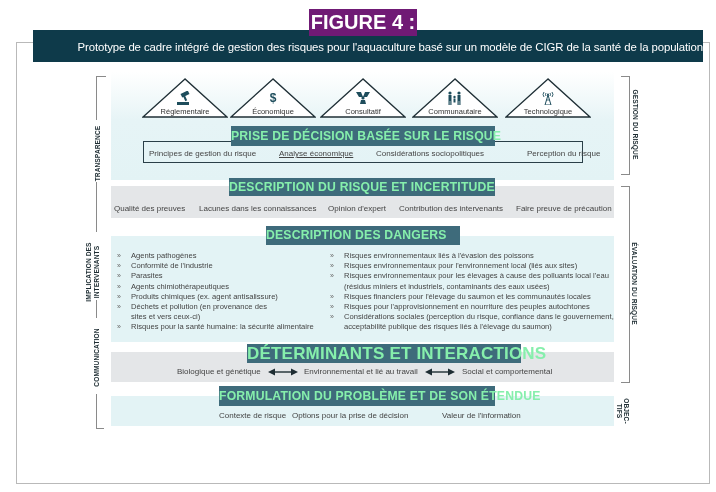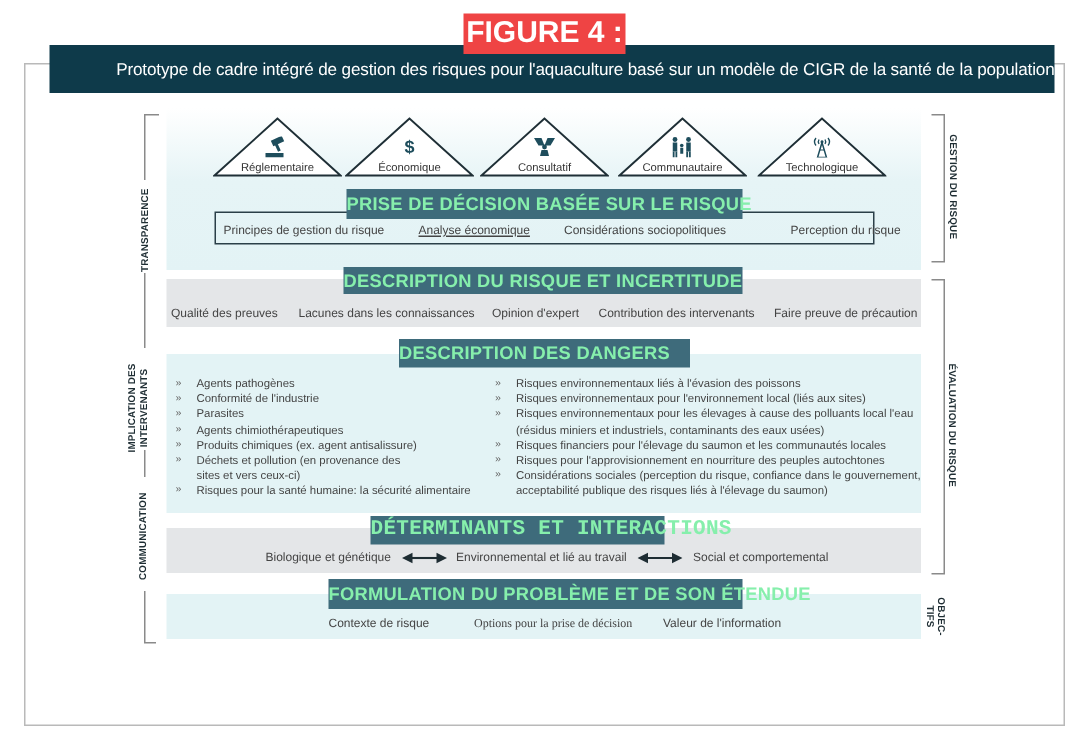--- a/index.html
+++ b/index.html
@@ -1,21 +1,21 @@
 <!DOCTYPE html>
 <html><head>
 <meta charset="utf-8">
 <style>
   html,body{margin:0;padding:0;background:#ffffff;}
   body{width:716px;height:492px;position:relative;overflow:hidden;font-family:"Liberation Sans",sans-serif;color:#2b2b2b;}
   .frame{position:absolute;left:16px;top:42px;width:694px;height:442px;border:1px solid #b9b9b9;box-sizing:border-box;border-top:none;}
   .frame-top-left{position:absolute;left:16px;top:42px;width:20px;border-top:1px solid #b9b9b9;}
   .frame-top-right{position:absolute;left:690px;top:42px;width:20px;border-top:1px solid #b9b9b9;}
   .header-bar{position:absolute;left:33px;top:30px;width:670px;height:32px;background:#0e3a4a;}
-  .fig-badge{position:absolute;left:309px;top:9px;width:108px;height:27px;background:#ef4444;color:#ffffff;font-weight:bold;font-size:20px;line-height:27px;text-align:center;}
+  .fig-badge{position:absolute;left:309px;top:9px;width:108px;height:27px;background:#701a75;color:#ffffff;font-weight:bold;font-size:20px;line-height:27px;text-align:center;}
   .fig-subtitle{position:absolute;left:33px;top:40px;width:670px;text-align:right;color:#ffffff;font-size:11.4px;line-height:14px;letter-spacing:-0.1px;white-space:nowrap;}
 
   .panel{position:absolute;box-sizing:border-box;}
   .p-light{background:#e3f3f5;}
   .p-grey{background:#e4e6e8;}
   .p-top{left:111px;top:72px;width:503px;height:108px;background:linear-gradient(#ffffff 0%, #e6f4f6 45%, #e3f3f5 100%);}
 
   .sec-title{position:absolute;background:#3e6b7b;color:#86efac;font-weight:bold;text-align:left;white-space:nowrap;letter-spacing:0.2px;}
 
   .tri{position:absolute;width:86px;height:40px;}
@@ -155,39 +155,39 @@
 <ul class="bullet-list" style="left:330px;top:251px;width:284px;">
   <li><span class="b">»</span><span>Risques environnementaux liés à l'évasion des poissons</span></li>
   <li><span class="b">»</span><span>Risques environnementaux pour l'environnement local (liés aux sites)</span></li>
   <li><span class="b">»</span><span>Risques environnementaux pour les élevages à cause des polluants local l'eau (résidus miniers et industriels, contaminants des eaux usées)</span></li>
   <li><span class="b">»</span><span>Risques financiers pour l'élevage du saumon et les communautés locales</span></li>
   <li><span class="b">»</span><span>Risques pour l'approvisionnement en nourriture des peuples autochtones</span></li>
   <li><span class="b">»</span><span>Considérations sociales (perception du risque, confiance dans le gouvernement, acceptabilité publique des risques liés à l'élevage du saumon)</span></li>
 </ul>
 
 <div class="panel p-grey" style="left:111px;top:352px;width:503px;height:30px;"></div>
-<div class="sec-title" style="left:247px;top:344px;width:196px;height:19px;font-size:14px;line-height:19px;font-family:Liberation Mono, monospace;">DÉTERMINANTS ET INTERACTIONS</div>
+<div class="sec-title" style="left:247px;top:344px;width:274px;height:19px;font-size:17px;line-height:19px;">DÉTERMINANTS ET INTERACTIONS</div>
 <div class="row-text" style="left:177px;top:367px;">Biologique et génétique</div>
 <svg class="arrow" style="left:268px;top:368px;" width="30" height="8" viewBox="0 0 30 8">
     <line x1="5" y1="4" x2="25" y2="4" stroke="#1e2d33" stroke-width="1.4"></line>
     <polygon points="0,4 7,0.5 7,7.5" fill="#1e2d33"></polygon>
     <polygon points="30,4 23,0.5 23,7.5" fill="#1e2d33"></polygon>
   </svg>
 <div class="row-text" style="left:304px;top:367px;">Environnemental et lié au travail</div>
 <svg class="arrow" style="left:425px;top:368px;" width="30" height="8" viewBox="0 0 30 8">
     <line x1="5" y1="4" x2="25" y2="4" stroke="#1e2d33" stroke-width="1.4"></line>
     <polygon points="0,4 7,0.5 7,7.5" fill="#1e2d33"></polygon>
     <polygon points="30,4 23,0.5 23,7.5" fill="#1e2d33"></polygon>
   </svg>
 <div class="row-text" style="left:462px;top:367px;">Social et comportemental</div>
 
 <div class="panel p-light" style="left:111px;top:396px;width:503px;height:30px;"></div>
 <div class="sec-title" style="left:219px;top:386px;width:276px;height:20px;font-size:12.2px;line-height:20px;">FORMULATION DU PROBLÈME ET DE SON ÉTENDUE</div>
 <div class="row-text" style="left:219px;top:411px;">Contexte de risque</div>
-<div class="row-text" style="left:316px;top:411px;font-family:Liberation Serif, serif;">Options pour la prise de décision</div>
+<div class="row-text" style="left:292px;top:411px;">Options pour la prise de décision</div>
 <div class="row-text" style="left:442px;top:411px;">Valeur de l'information</div>
 
 <div class="hl" style="left:96px;top:76px;width:10px;"></div>
 <div class="vl" style="left:96px;top:76px;height:44px;"></div>
 <div class="side-label" style="left:62px;top:150px;transform:rotate(-90deg);transform-origin:center;width:70px;text-align:center;">TRANSPARENCE</div>
 <div class="vl" style="left:96px;top:182px;height:50px;"></div>
 <div class="side-label" style="left:58px;top:264px;transform:rotate(-90deg);transform-origin:center;width:70px;text-align:center;line-height:8px;"><span>IMPLICATION DES</span><br><span>INTERVENANTS</span></div>
 <div class="vl" style="left:96px;top:300px;height:18px;"></div>
 <div class="side-label" style="left:61px;top:354px;transform:rotate(-90deg);transform-origin:center;width:70px;text-align:center;">COMMUNICATION</div>
 <div class="vl" style="left:96px;top:394px;height:34px;"></div>

